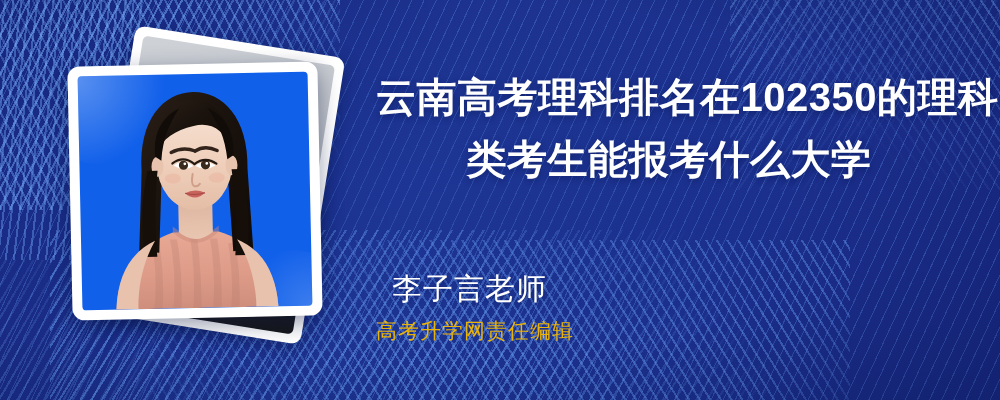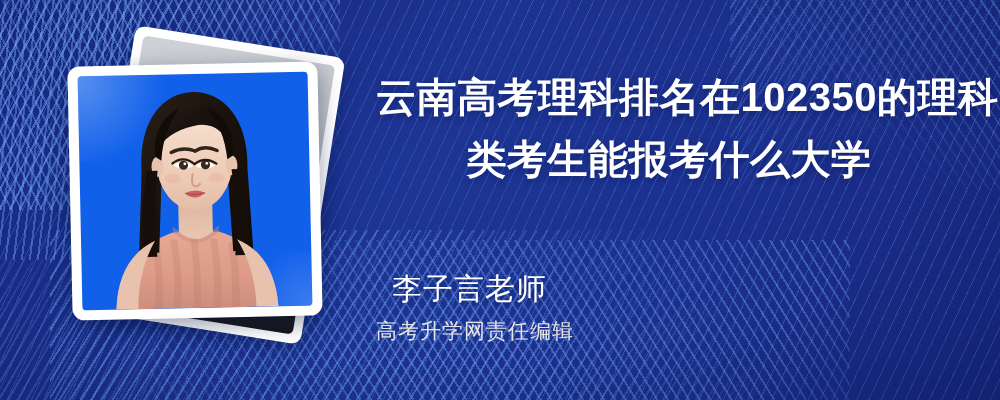--- a/index.html
+++ b/index.html
@@ -189,21 +189,21 @@
   .headline div{white-space:nowrap;}
 
   .author-name{
     position:absolute;left:16px;top:272px;
     color:#ffffff;font-weight:normal;font-size:30px;line-height:34px;
     letter-spacing:1px;
     text-shadow:0 2px 5px rgba(6,18,70,0.45);
   }
   .author-role{
     position:absolute;left:0px;top:318px;
-    color:#e5e5e5;font-weight:normal;font-size:21px;line-height:26px;
+    color:#eab308;font-weight:normal;font-size:21px;line-height:26px;
     letter-spacing:1px;
   }
 </style>
 </head>
 <body>
 
 <div id="banner">
 
   <div class="bg-base"></div>
   <div class="bg-hairlines"></div>

